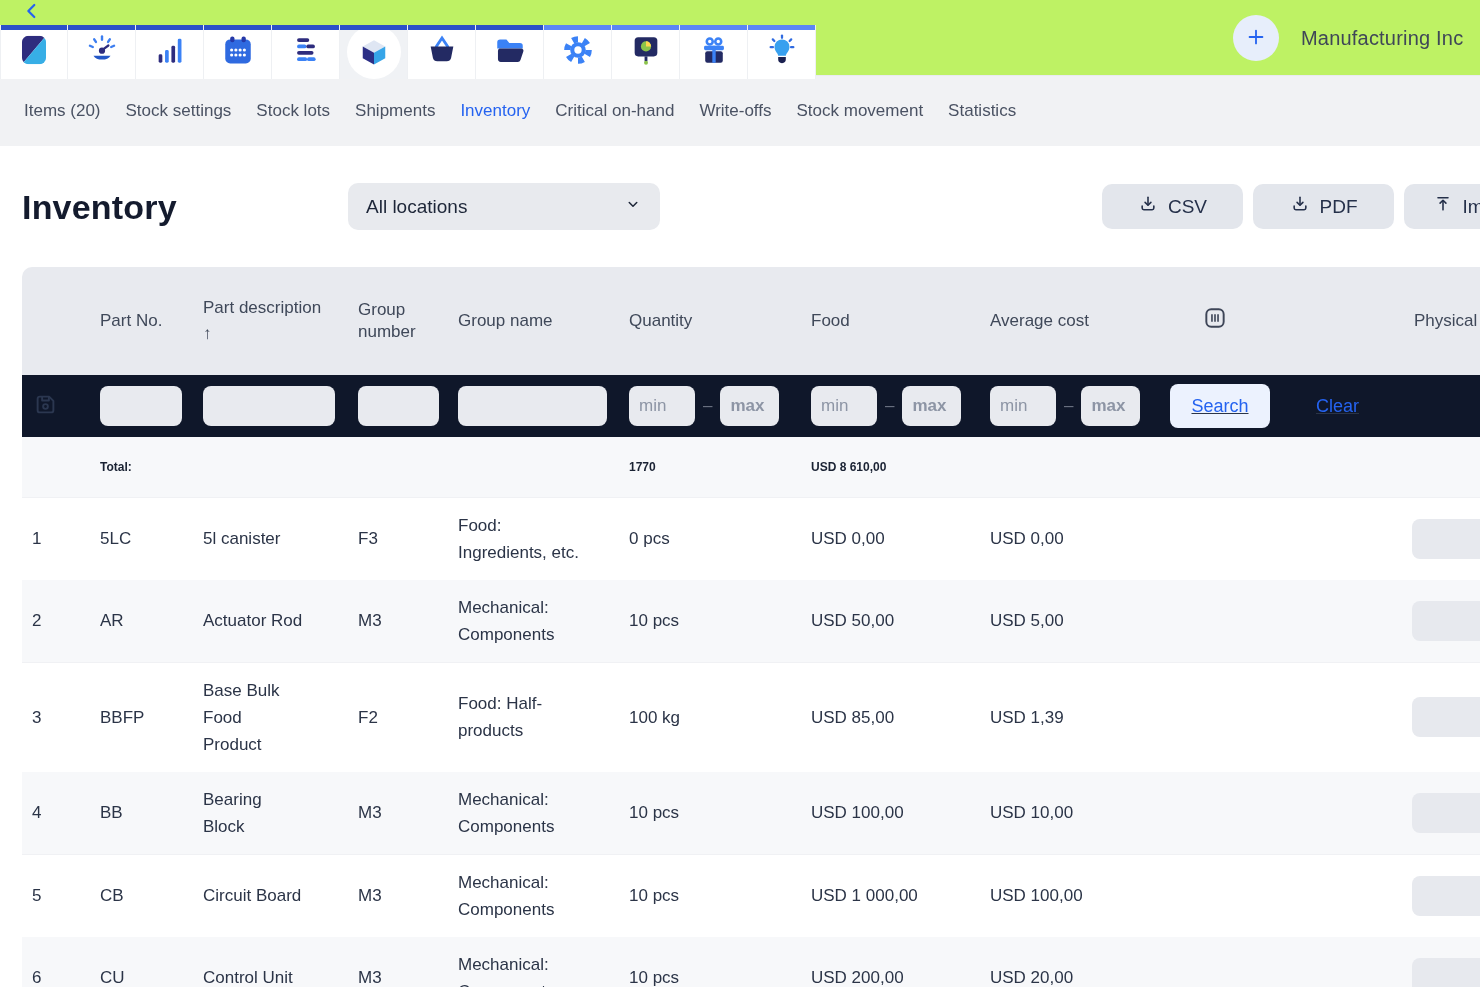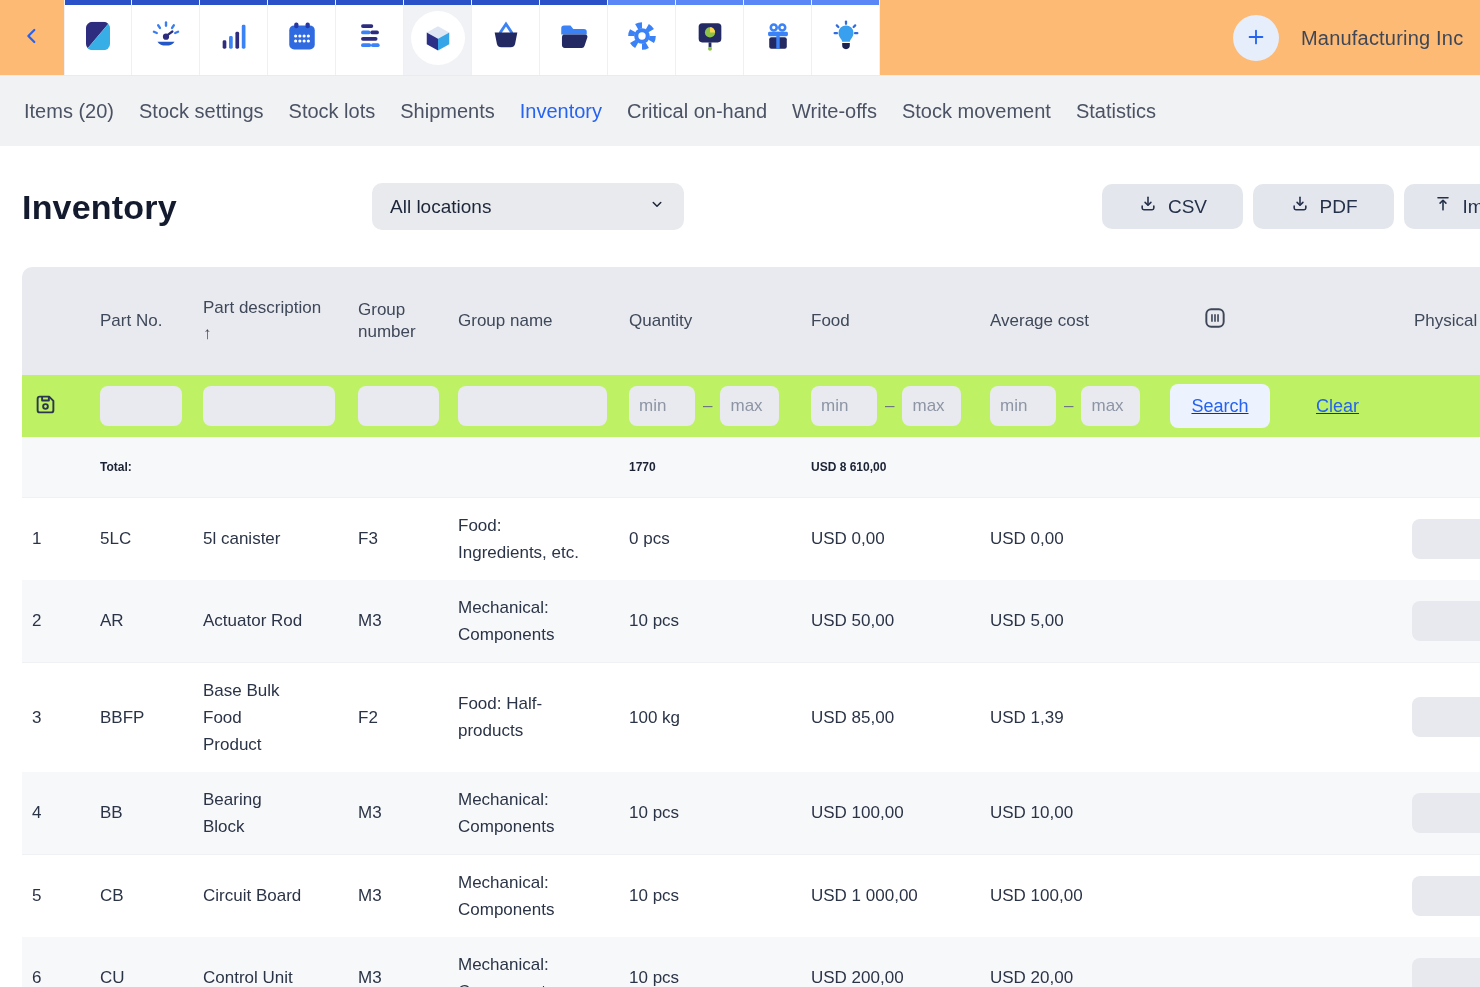--- a/index.html
+++ b/index.html
@@ -1,21 +1,21 @@
 <!DOCTYPE html>
 <html><head>
 <meta charset="utf-8">
 <style>
   * { margin:0; padding:0; box-sizing:border-box; }
   html,body { width:1480px; height:987px; overflow:hidden; background:#fff;
     font-family:"Liberation Sans", sans-serif; color:#2b3447; }
 
   
-  .topbar { position:relative; display:flex; height:76px; background:#fdba74;
-    border-bottom:1px solid #e9ebef; }
+  .topbar { position:relative; display:flex; height:76px; background:#bef264;
+    border-bottom:1px solid #e9ebef;flex-direction:column; }
   .back-btn { width:64px; display:flex; align-items:center; justify-content:center;
     background:none; border:none; cursor:pointer; }
   .apps { display:flex; }
   .app-tab { position:relative; width:68px; display:flex; align-items:center;
     justify-content:center; border-right:1px solid #eef0f3; background:#fff; cursor:pointer; }
   .app-tab:first-child { border-left:1px solid #eef0f3; }
   .app-tab.active { background:#f0f2f5; }
   .strip { position:absolute; top:0; left:0; right:0; height:5px; }
   .seg-d .strip { background:#2b51c8; }
   .seg-l .strip { background:#5b86f5; }
@@ -23,51 +23,51 @@
     display:flex; align-items:center; justify-content:center; }
   .workspace { position:absolute; left:1233px; top:0; height:76px;
     display:flex; align-items:center; gap:22px; white-space:nowrap; }
   .add-ws { width:46px; height:46px; border-radius:50%; background:#e7eefb; border:none;
     display:flex; align-items:center; justify-content:center; cursor:pointer; }
   .ws-name { font-size:20px; color:#3f4757; letter-spacing:.2px; }
 
   
   .nav { display:flex; align-items:center; gap:25px; height:70px;
     background:#f1f2f4; padding:0 24px; }
-  .nav a { text-decoration:none; color:#4a5263; font-size:20px; cursor:pointer; }
+  .nav a { text-decoration:none; color:#4a5263; font-size:17px; cursor:pointer; }
   .nav a.active { color:#2563f0; }
 
   
   .page-head { position:relative; height:121px; background:#fff; }
   .page-title { position:absolute; left:22px; top:50%; transform:translateY(-50%);
     font-size:34px; font-weight:600; color:#141b2e; letter-spacing:.2px; }
   .select { position:absolute; left:348px; top:37px; width:312px; height:47px;
     background:#e8eaee; border-radius:10px; display:flex; align-items:center;
-    justify-content:space-between; padding:0 18px; cursor:pointer;margin-left:24px; }
+    justify-content:space-between; padding:0 18px; cursor:pointer; }
   .select span { font-size:19px; color:#1d2638; }
   .actions { position:absolute; left:1102px; top:38px; display:flex; gap:10px; }
   .act-btn { width:141px; height:45px; background:#e3e6ec; border:none; border-radius:10px;
     display:flex; align-items:center; justify-content:center; gap:10px;
     font-family:inherit; font-size:19px; color:#25304a; cursor:pointer; }
 
   
   table { margin-left:22px; width:1578px; table-layout:fixed; border-collapse:collapse; }
   thead .hrow th { background:#e8eaef; height:108px; vertical-align:middle; text-align:left;
     padding:0 6px 0 10px; font-weight:400; font-size:17px; color:#3f4859; line-height:22px; }
   thead .hrow th:first-child { border-radius:10px 0 0 0; }
   .sort-arrow { display:block; font-size:17px; color:#3f4859; margin-top:4px; }
   .hcell-icon { padding-left:42px !important; }
 
-  .frow td { height:62px; vertical-align:middle; padding:0 6px 0 10px; background:#bef264; }
+  .frow td { height:62px; vertical-align:middle; padding:0 6px 0 10px; background:#0f172a; }
   .f-input { height:40px; background:#e8eaef; border:none; border-radius:8px;
     font-family:inherit; font-size:17px; color:#2b3447; padding:0 10px; }
   .range { display:flex; align-items:center; gap:8px; }
   .range .dash { color:#6b7382; font-size:17px; }
   .minmax { width:66px; }
-  .minmax2 { width:59px; }
+  .minmax2 { width:59px;font-weight:bold; }
   .f-input::placeholder { color:#8d95a5; }
   .save-filter { background:none; border:none; cursor:pointer; display:flex; align-items:center; }
   .search-btn { width:100px; height:44px; background:#ecf2fe; color:#2563f0; border:none;
     border-radius:8px; font-family:inherit; font-size:18px; cursor:pointer; }
   .clear-btn { background:none; border:none; color:#2563f0; font-family:inherit;
     font-size:18px; cursor:pointer; margin-left:46px; }
   .filter-actions { display:flex; align-items:center;text-decoration:underline; }
 
   .trow td { height:60px; background:#f7f8fa; font-weight:700; font-size:12px;
     color:#1a2233; padding:0 6px 0 10px; vertical-align:middle; }

